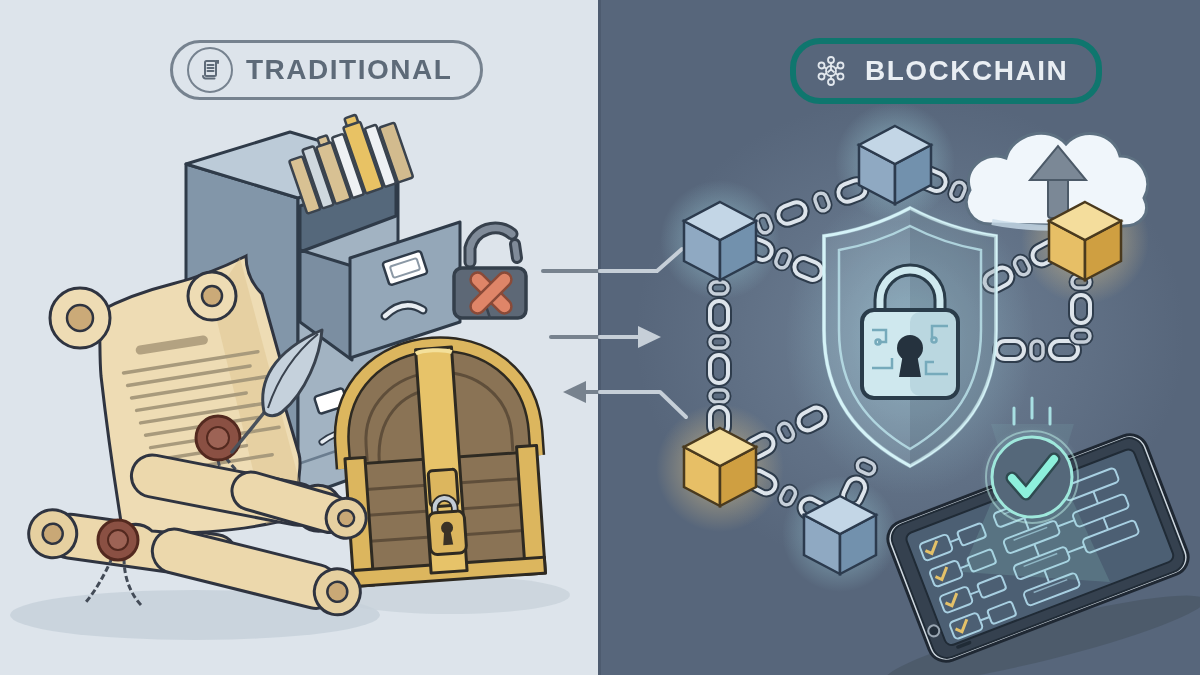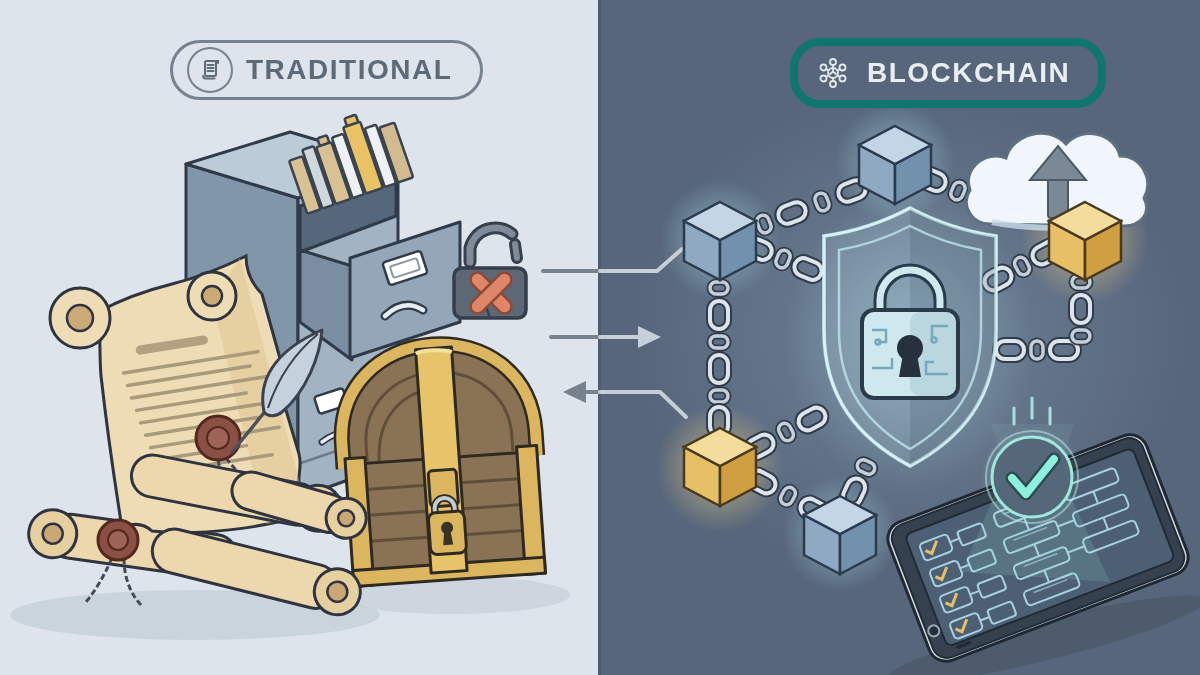--- a/index.html
+++ b/index.html
@@ -10,21 +10,21 @@
   .panel.right{left:600px;width:600px;background:#57667b;}
   .divider{position:absolute;left:598px;top:0;width:3px;height:675px;background:#4d5b6f;}
   svg.art{position:absolute;left:0;top:0;}
   .pill{position:absolute;display:flex;align-items:center;gap:13px;
         border-radius:30px;padding:0 28px 0 14px;height:54px;
         font-weight:bold;font-size:28px;letter-spacing:1.5px;}
   .pill .badge-icon{display:flex;align-items:center;justify-content:center;
         width:42px;height:42px;border-radius:50%;}
   .pill-trad{left:170px;top:40px;border:3px solid #76828f;color:#5d6a78;}
   .pill-trad .badge-icon{border:2.5px solid #76828f;}
-  .pill-block{left:790px;top:38px;border:8px solid #0f766e;color:#e9eef3;}
+  .pill-block{left:790px;top:38px;border:6px solid #0f766e;color:#e9eef3;}
 </style>
 </head>
 <body>
 
 <div class="stage">
   <div class="panel left"></div>
   <div class="panel right"></div>
   <div class="divider"></div>
 
   <svg class="art" width="1200" height="675" viewBox="0 0 1200 675">

